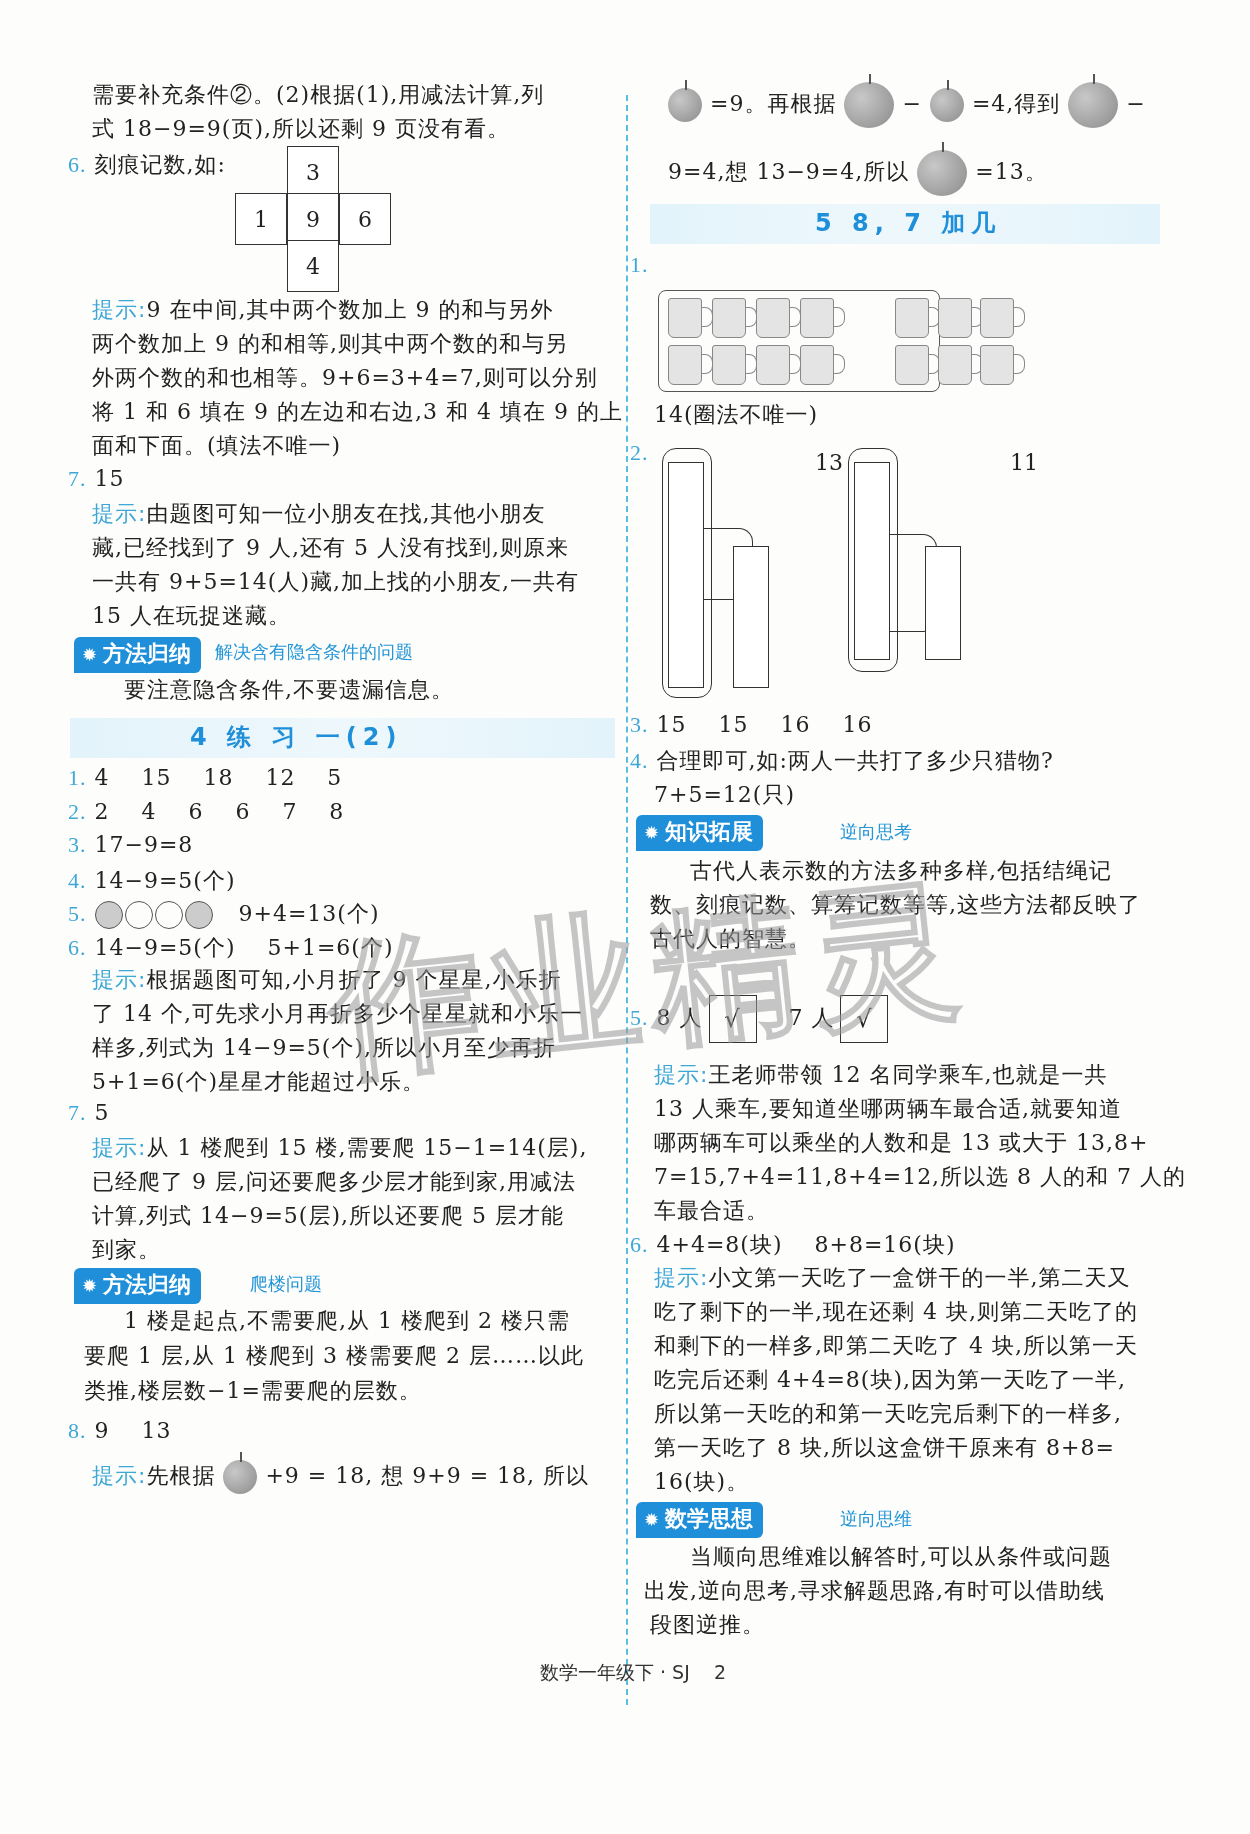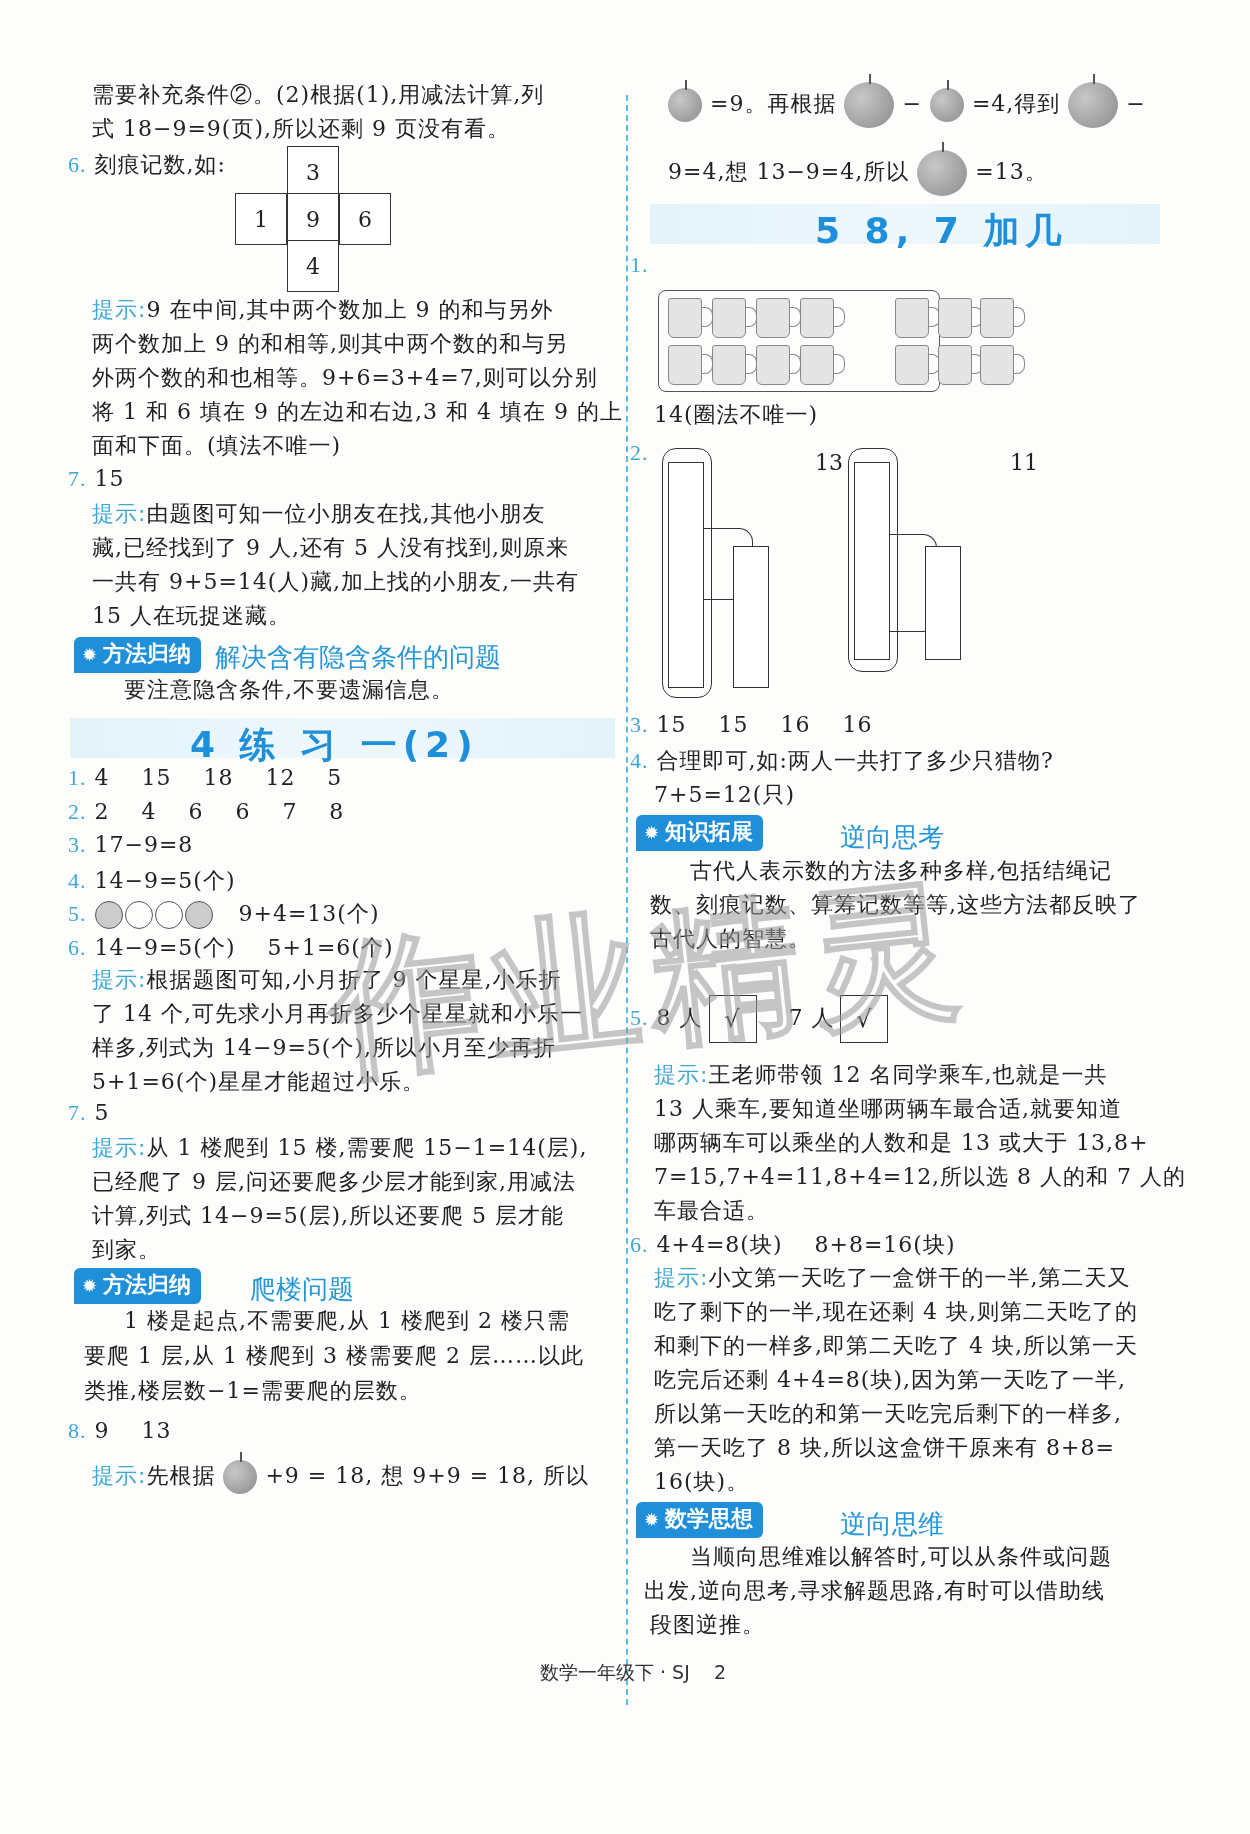--- a/index.html
+++ b/index.html
@@ -13,27 +13,27 @@
   .divider { position:absolute; left:626px; top:95px; height:1610px; border-left:2px dashed #5bbde0; }
   .abs { position:absolute; white-space:nowrap; }
   .num { color:#3fa7d6; font-family:"Liberation Serif",serif; }
   .hint { color:#3fa7d6; font-family:"DejaVu Sans",sans-serif; }
   .line { position:absolute; white-space:nowrap; letter-spacing:1px; }
   .badge {
     position:absolute; background:#1e8fd8; color:#fff; font-family:"DejaVu Sans",sans-serif;
     font-weight:bold; font-size:22px; padding:2px 10px 4px 8px; border-radius:6px 6px 6px 0;
   }
   .badge .bulb { color:#fff; margin-right:6px; font-size:18px; }
-  .badge-title { position:absolute; color:#2596d6; font-family:"DejaVu Sans",sans-serif; font-size:26px; }
+  .badge-title { position:absolute; color:#2596d6; font-family:"DejaVu Sans",sans-serif; font-size:18px; }
   .section-bar {
     position:absolute; height:40px; background:linear-gradient(90deg,#e3f3fb,#eef8fc 50%,#e3f3fb);
   }
   .section-title {
     position:absolute; color:#1e8fd8; font-family:"DejaVu Sans",sans-serif; font-weight:bold;
-    font-size:36px; letter-spacing:6px;
+    font-size:24px; letter-spacing:6px;
   }
   .cell { position:absolute; width:52px; height:52px; border:1.5px solid #333; box-sizing:border-box;
     display:flex; align-items:center; justify-content:center; font-size:22px; background:#fff; }
   .fruit { display:inline-block; border-radius:50%; background:radial-gradient(circle at 35% 35%,#c8c8c8,#8a8a8a);
     vertical-align:middle; position:relative; }
   .fruit .stem { position:absolute; left:50%; top:-8px; width:2px; height:10px; background:#555; }
   .tomato { width:34px; height:34px; }
   .apple { width:50px; height:46px; }
   .circ { display:inline-block; width:26px; height:26px; border:1.5px solid #555; border-radius:50%; vertical-align:middle; margin-right:2px; }
   .circ.filled { background:#ccc; }

